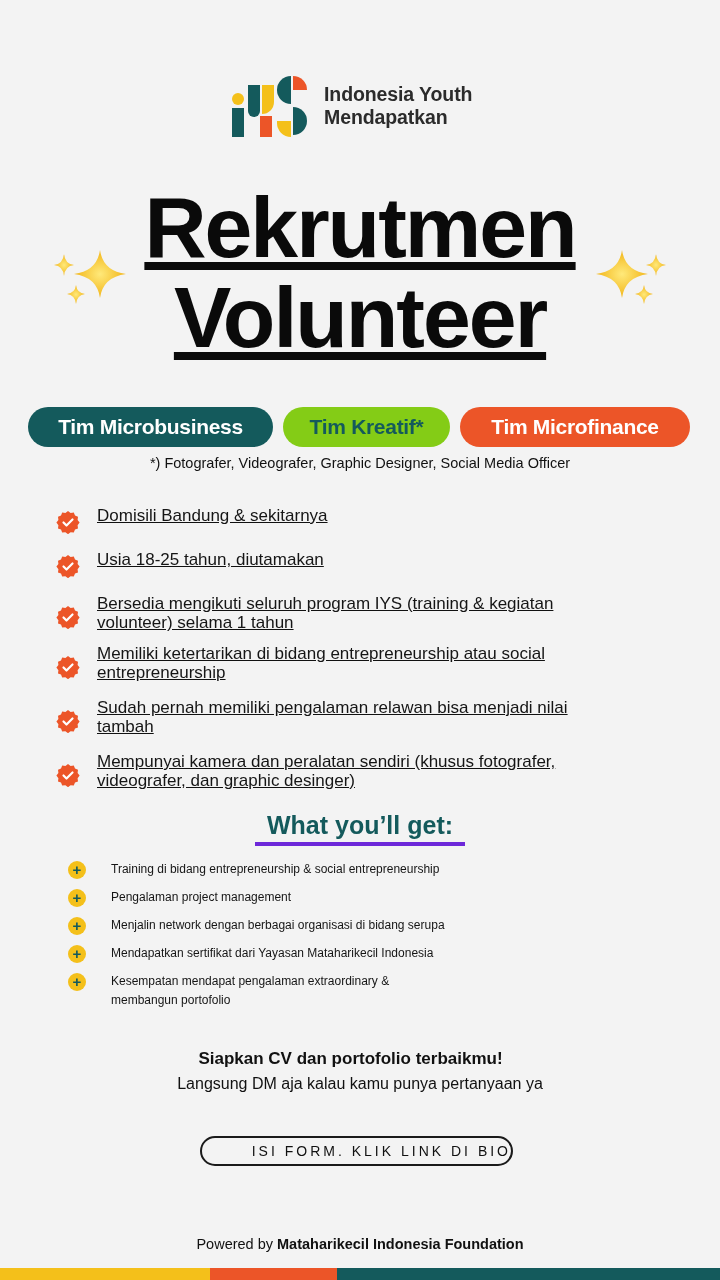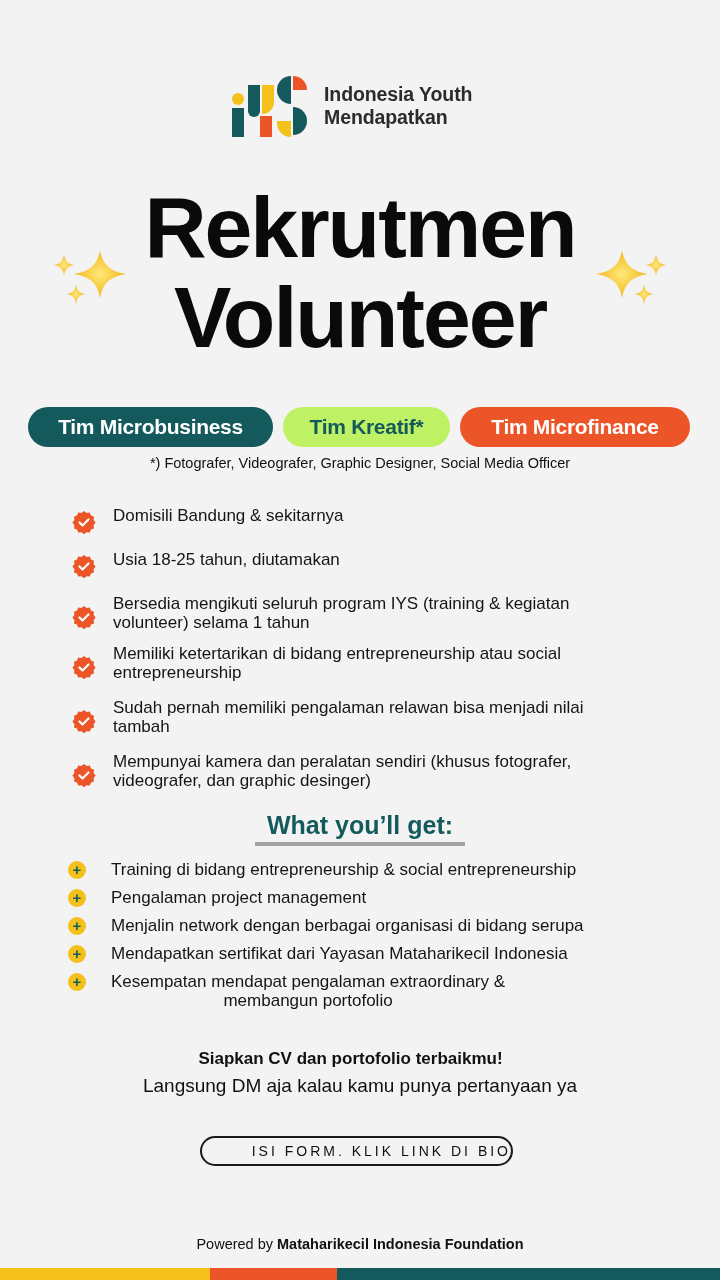--- a/index.html
+++ b/index.html
@@ -19,68 +19,68 @@
   .logo-text {
     margin-left: 13px;
     font-size: 19.5px; font-weight: bold; color: #2b2b2b;
     line-height: 23px; letter-spacing: -0.1px;
   }
   .title {
     position: absolute; left: 0; width: 720px; top: 182px;
     text-align: center;
     font-family: "Liberation Sans", sans-serif;
     font-weight: bold; font-size: 86px; line-height: 90px;
-    letter-spacing: -2px; color: #0a0a0a;
+    letter-spacing: -2px; color: #0a0a0a; text-decoration: underline;
   }
   .sparkle { position: absolute; }
   .pills {
     position: absolute; top: 407px; left: 28px;
     display: flex; gap: 10px;
   }
   .pill {
     height: 40px; border-radius: 20px;
     font-weight: bold; font-size: 21px; line-height: 40px;
     text-align: center; letter-spacing: -0.3px;
   }
   .pill-teal { background: #145a5c; color: #fff; width: 245px; }
-  .pill-yellow { background: #bef264; color: #145a5c; width: 167px; }
+  .pill-yellow { background: #84cc16; color: #145a5c; width: 167px; }
   .pill-orange { background: #ec5528; color: #fff; width: 230px; }
   .footnote {
     position: absolute; top: 455px; left: 0; width: 720px;
     text-align: center; font-size: 14.5px; color: #111;
   }
-  .req-list { position: absolute; left: 72px; top: 506px; width: 600px; }
+  .req-list { position: absolute; left: 56px; top: 506px; width: 600px; text-decoration: underline; }
   .req-item { display: flex; align-items: flex-start; }
   .req-item .badge { width: 24px; height: 24px; margin-top: 4px; flex: none; }
   .req-item .txt {
     margin-left: 17px; font-size: 17px; line-height: 19px; color: #151515;
   }
   .wyg {
     position: absolute; top: 810px; left: 0; width: 720px; text-align: center;
   }
   .wyg span {
     display: inline-block; font-weight: bold; font-size: 25px; color: #145a5c;
-    padding: 0 12px 2px 12px; border-bottom: 4px solid #a3a3a3;
+    padding: 0 12px 2px 12px; border-bottom: 4px solid #6d28d9;
     line-height: 30px;
   }
   .get-list { position: absolute; left: 68px; top: 860px; width: 620px; }
   .get-item { display: flex; align-items: flex-start; }
   .get-item .plus {
     width: 18px; height: 18px; border-radius: 50%; background: #f4c01a;
     color: #145a5c; font-weight: bold; font-size: 15px; line-height: 18px;
     text-align: center; margin-top: 1px; flex: none;
   }
-  .get-item .txt { margin-left: 25px; font-size: 17px; line-height: 19px; color: #151515; text-align: center; }
+  .get-item .txt { margin-left: 25px; font-size: 12px; line-height: 19px; color: #151515; }
   .cta1 {
     position: absolute; top: 1049px; left: 0; width: 664px; text-align: center;
     font-weight: bold; font-size: 17px; padding-left: 37px;
   }
   .cta2 {
     position: absolute; top: 1075px; left: 0; width: 720px; text-align: center;
-    font-size: 19px;
+    font-size: 16px;
   }
   .form-btn {
     position: absolute; top: 1136px; left: 200px; width: 313px; height: 30px;
     border: 2px solid #1a1a1a; border-radius: 15px;
     text-align: right; font-size: 14px; line-height: 26px;
     letter-spacing: 3px; color: #111; background: transparent;
   }
   .powered {
     position: absolute; top: 1236px; left: 0; width: 720px; text-align: center;
     font-size: 14.5px; color: #111;

